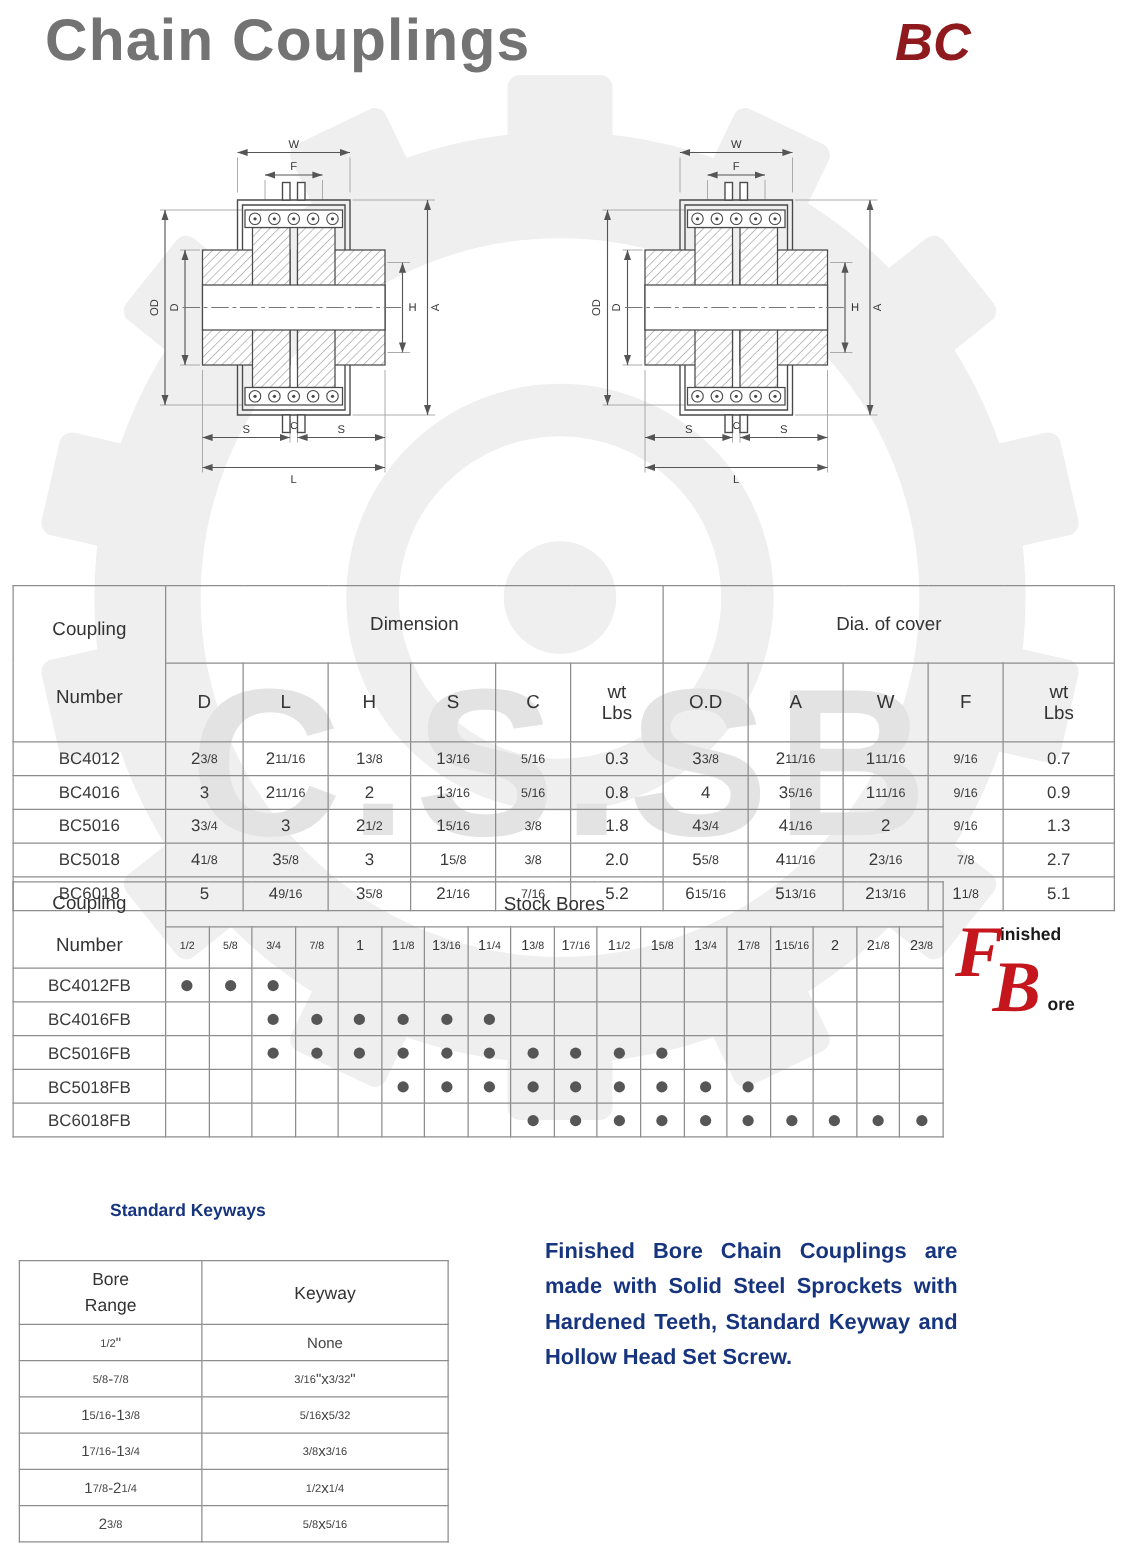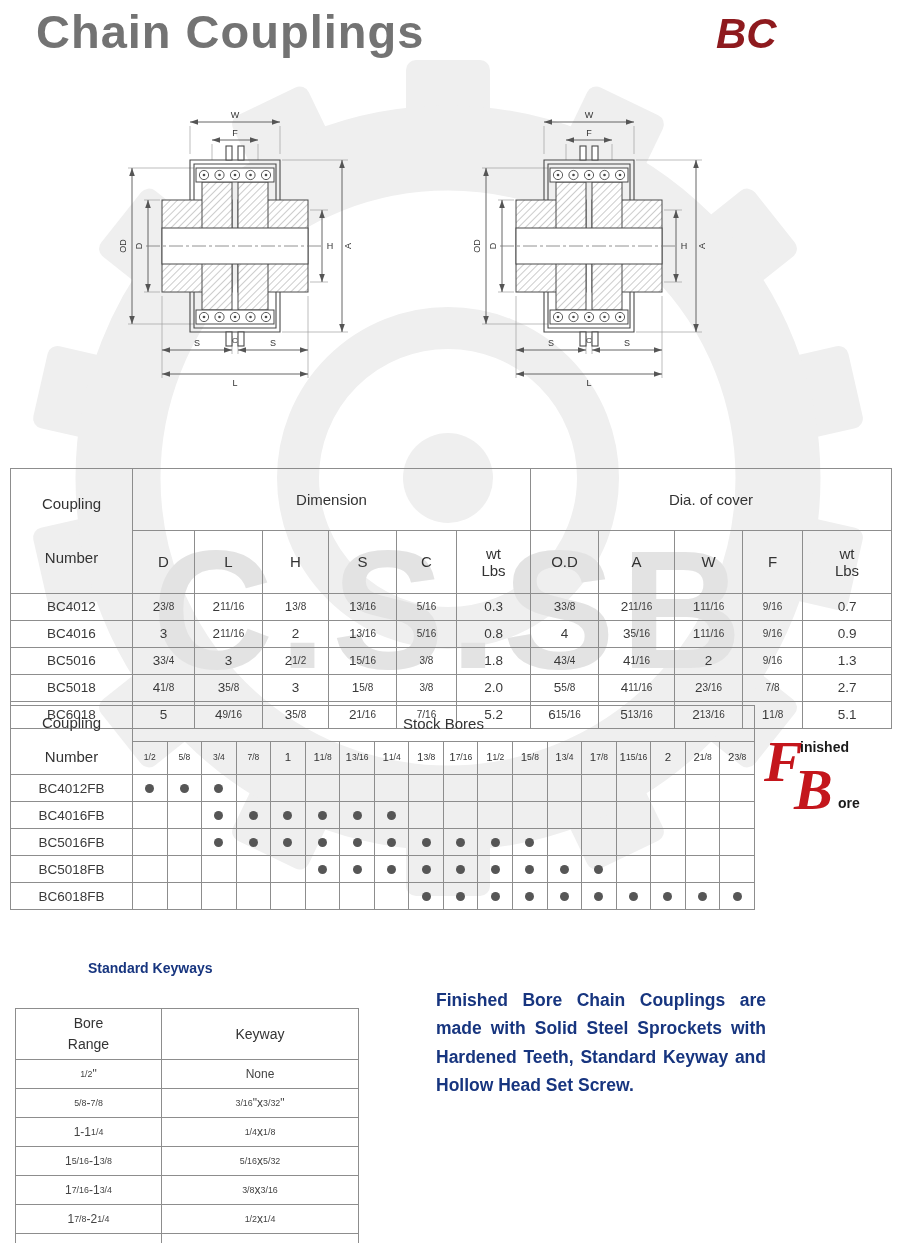--- a/index.html
+++ b/index.html
@@ -483,24 +483,20 @@
     <tbody id="kw-body">
         <tr>
           <td><i class="fr">1/2</i>"</td>
           <td>None</td>
         </tr>
         <tr>
           <td><i class="fr">5/8</i>-<i class="fr">7/8</i></td>
           <td><i class="fr">3/16</i>"x<i class="fr">3/32</i>"</td>
         </tr>
         <tr>
-          <td>1-1<i class="fr">1/4</i></td>
-          <td><i class="fr">1/4</i>x<i class="fr">1/8</i></td>
-        </tr>
-        <tr>
           <td>1<i class="fr">5/16</i>-1<i class="fr">3/8</i></td>
           <td><i class="fr">5/16</i>x<i class="fr">5/32</i></td>
         </tr>
         <tr>
           <td>1<i class="fr">7/16</i>-1<i class="fr">3/4</i></td>
           <td><i class="fr">3/8</i>x<i class="fr">3/16</i></td>
         </tr>
         <tr>
           <td>1<i class="fr">7/8</i>-2<i class="fr">1/4</i></td>
           <td><i class="fr">1/2</i>x<i class="fr">1/4</i></td>

